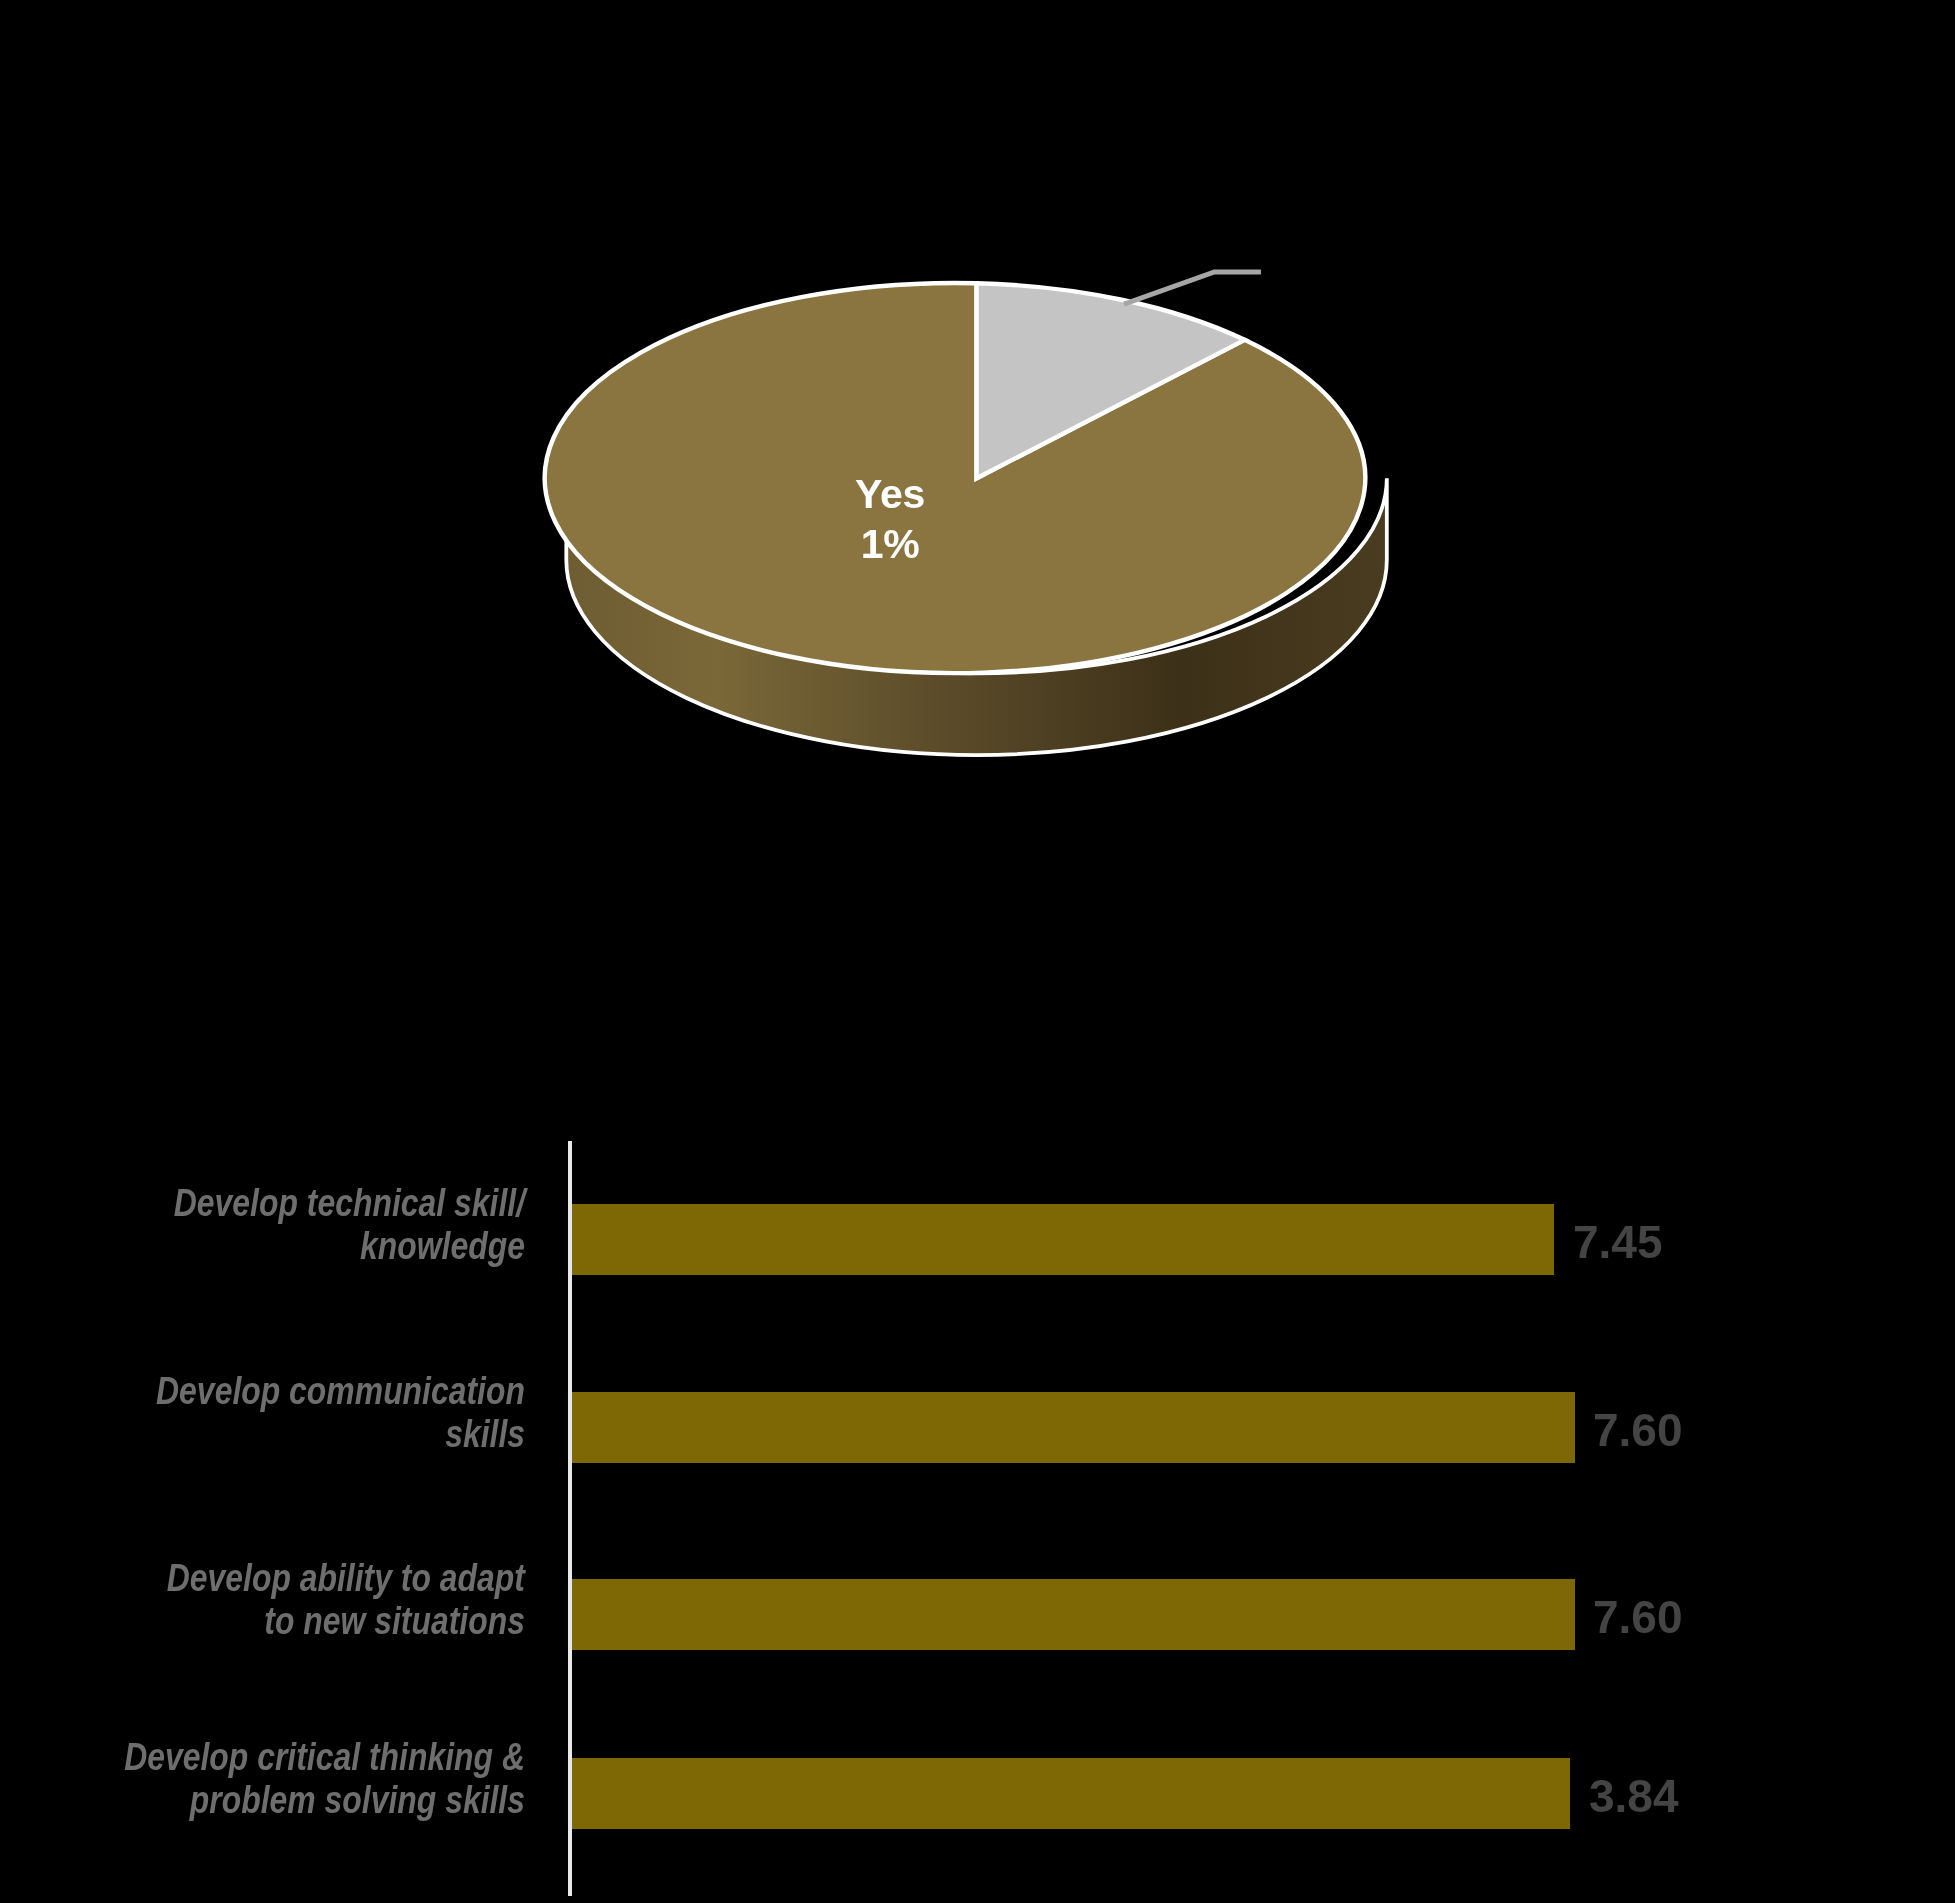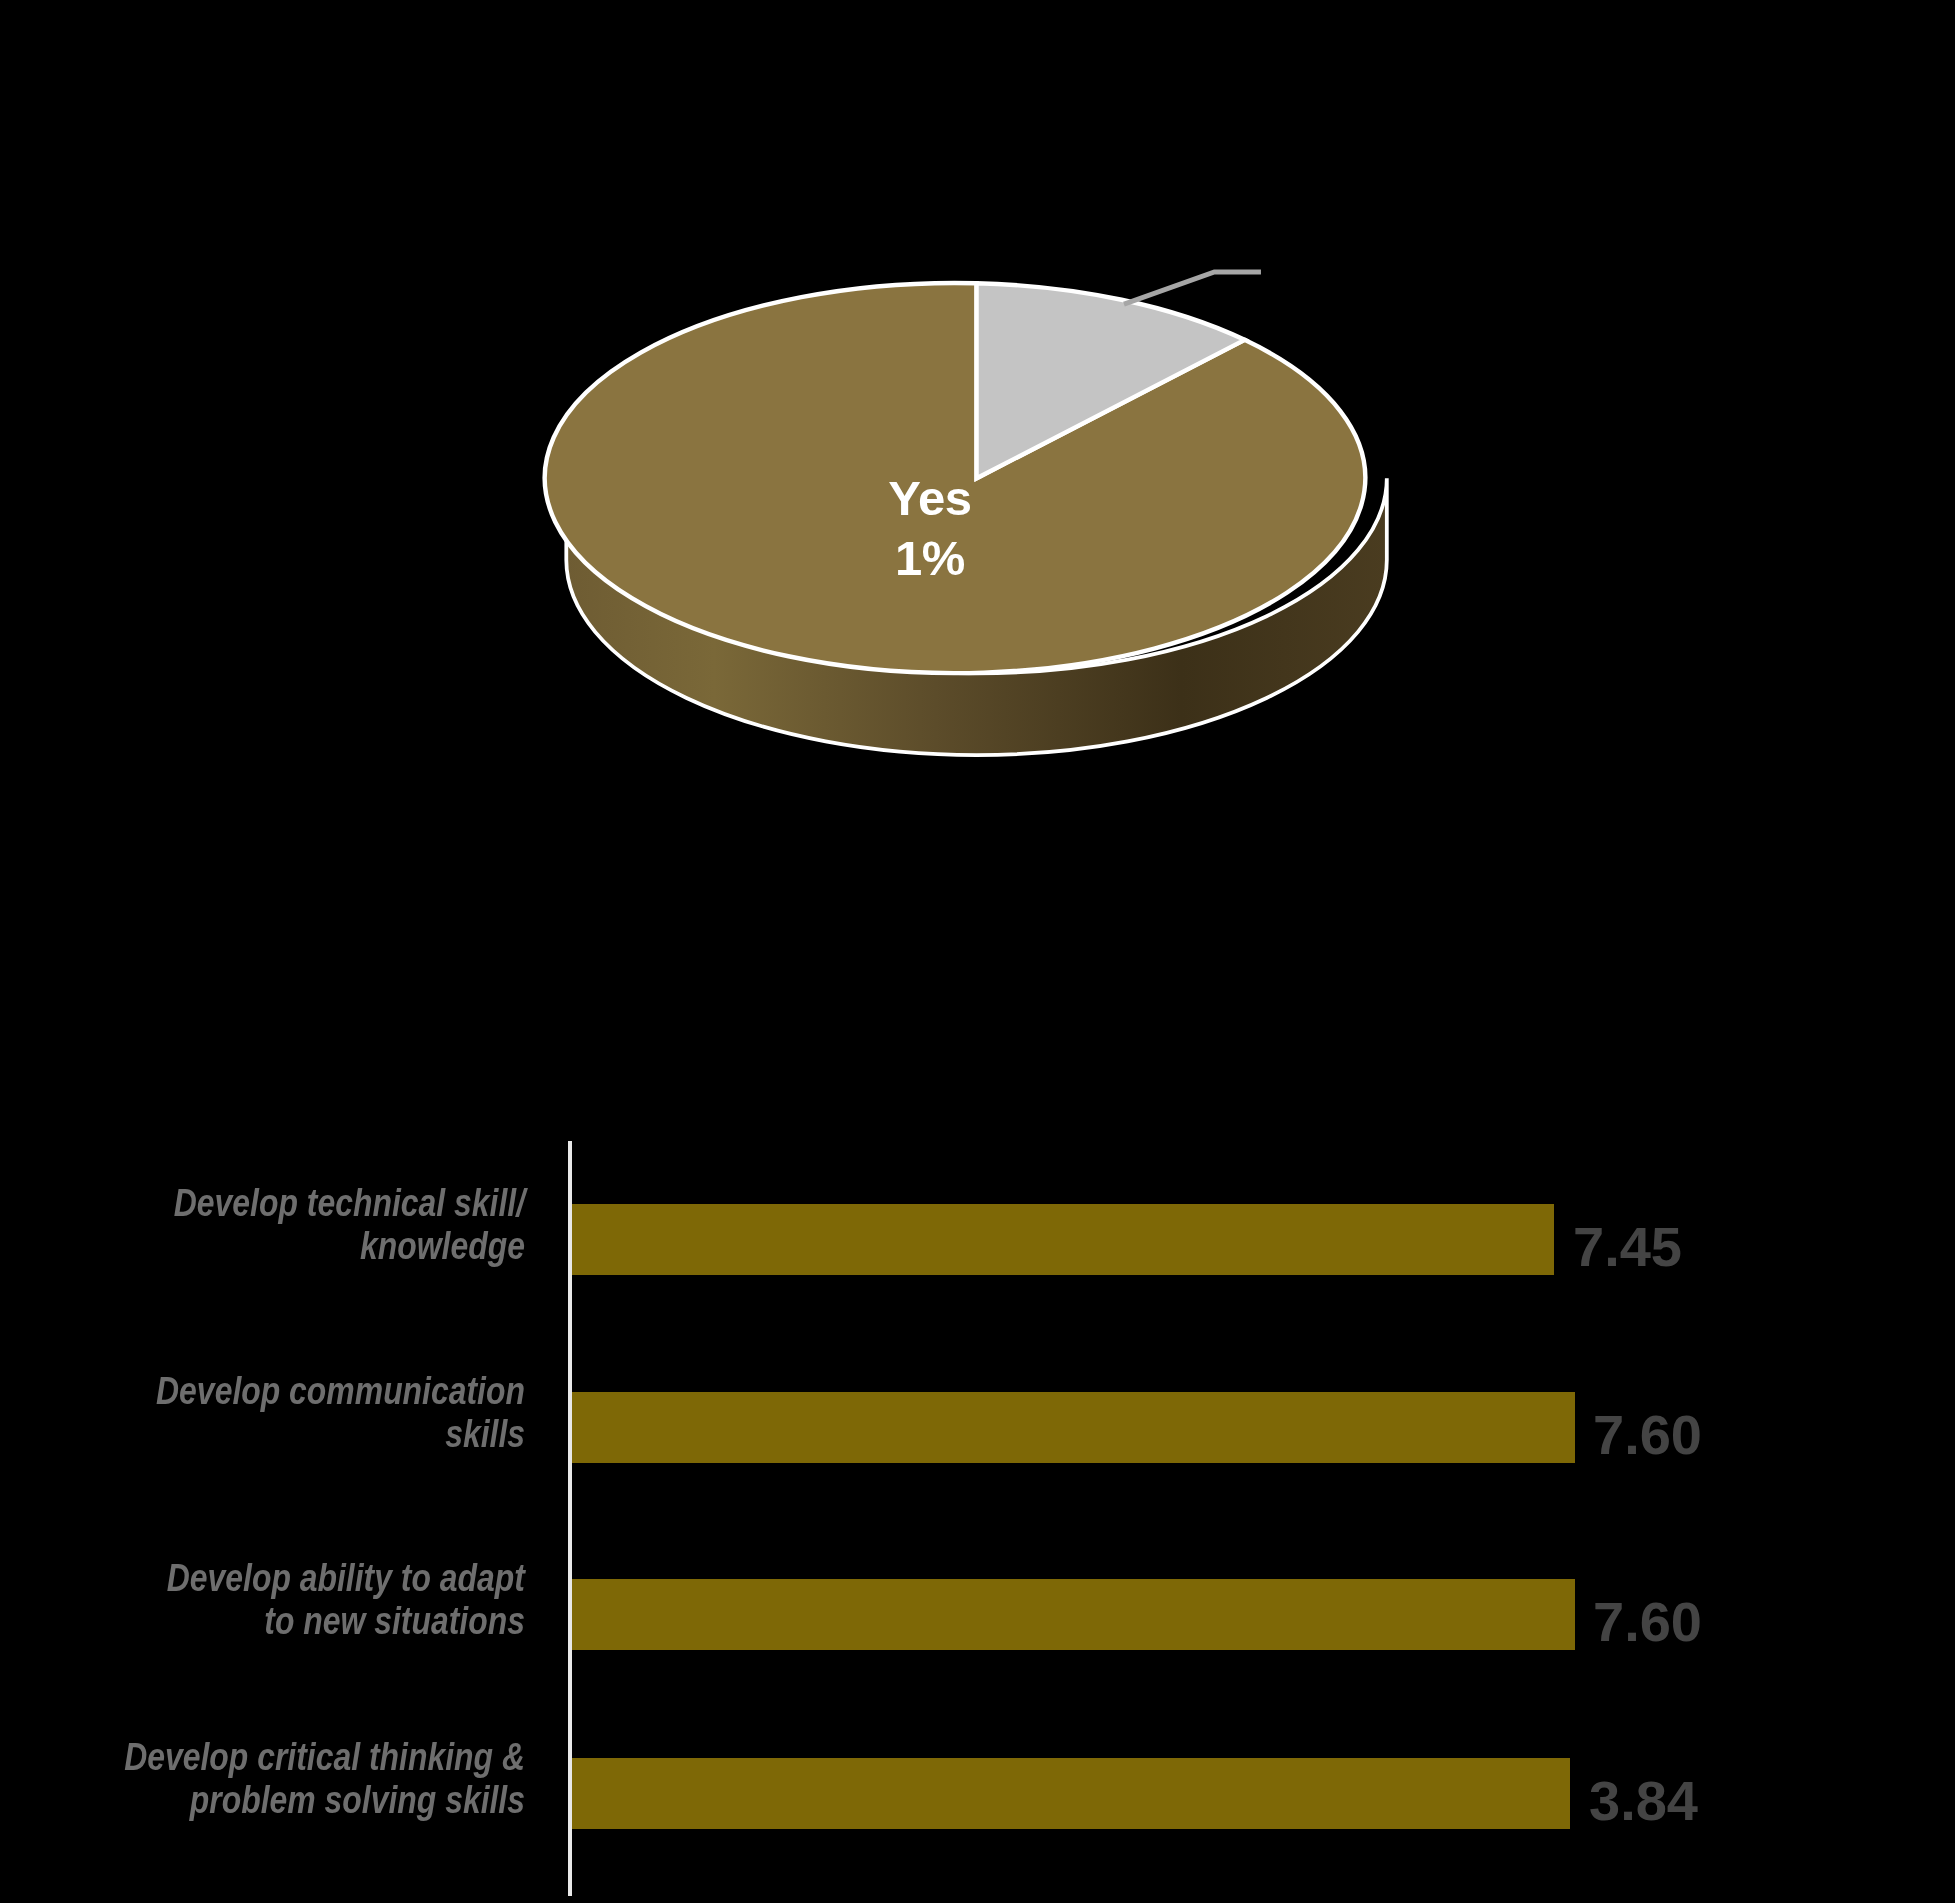--- a/index.html
+++ b/index.html
@@ -35,26 +35,26 @@
     font-size: 37px;
     font-weight: bold;
     color: #000000;
     font-family: "Liberation Sans", sans-serif;
     line-height: 1.15;
     text-align: left;
     white-space: pre-line;
   }
   #pie-inner-label {
     position: absolute;
-    left: 798px;
+    left: 758px;
     top: 469px;
     width: 264px;
     text-align: center;
     color: #FFFFFF;
-    font-size: 49px;
+    font-size: 41px;
     font-weight: bold;
     line-height: 1.22;
     font-family: "Liberation Sans", sans-serif;
     letter-spacing: -0.3px;
   }
   #pie-inner-label .slice-name { display: block; }
   #pie-inner-label .slice-pct  { display: block; }
 
   
   #bar-chart-figure {
@@ -96,21 +96,21 @@
   }
   .bar-rect {
     position: absolute;
     left: 572px;
     height: 71px;
     background: #7E6806;
   }
   .bar-value {
     position: absolute;
     color: #444444;
-    font-size: 56px;
+    font-size: 46px;
     font-weight: bold;
     font-family: "Liberation Sans", sans-serif;
     line-height: 1;
     white-space: nowrap;
   }
 </style>
 </head>
 <body>
 
 <div id="pie-chart-figure">

